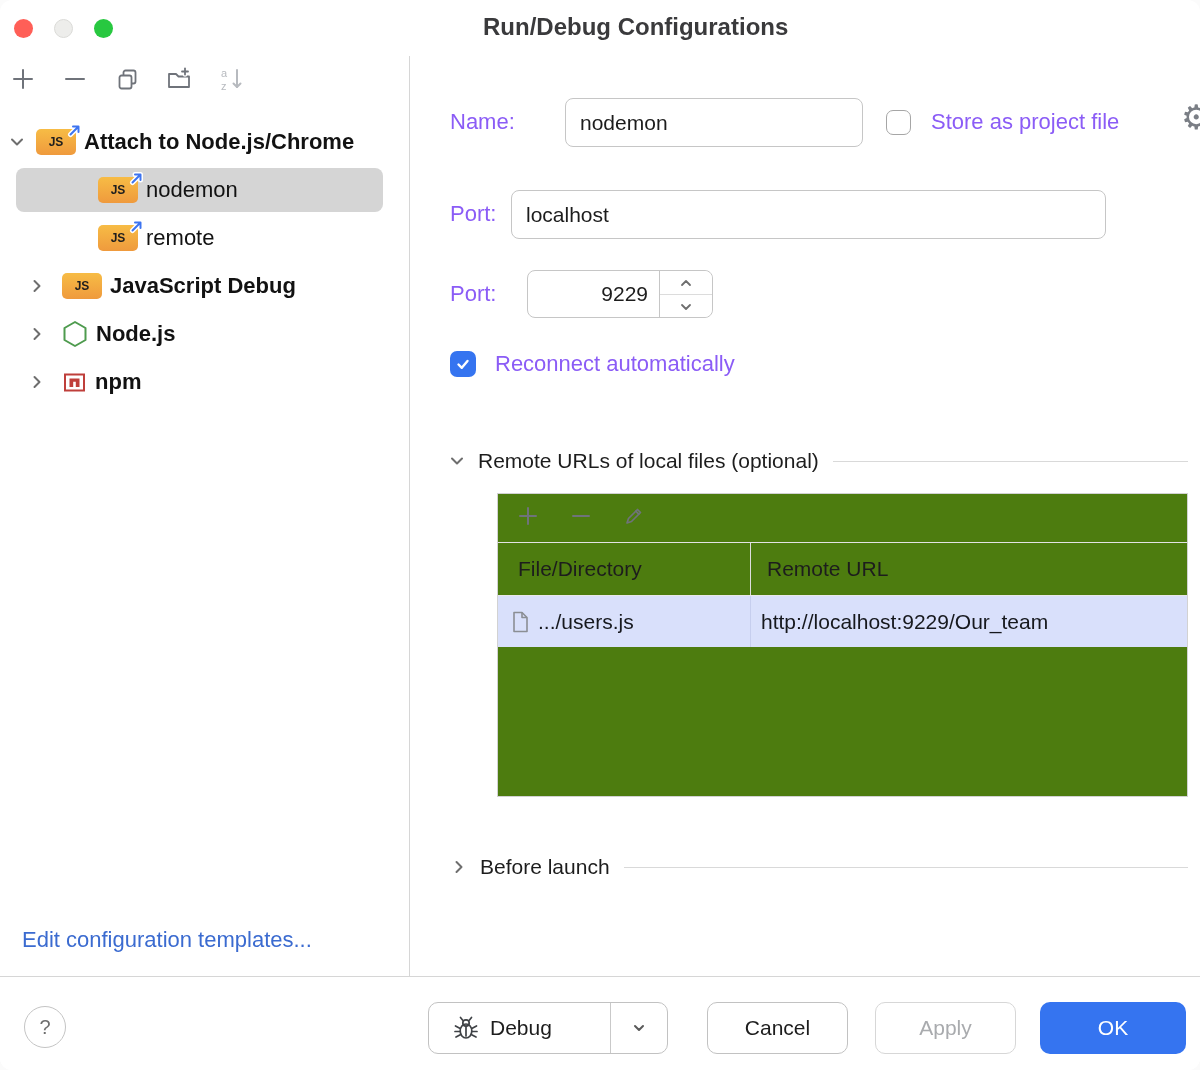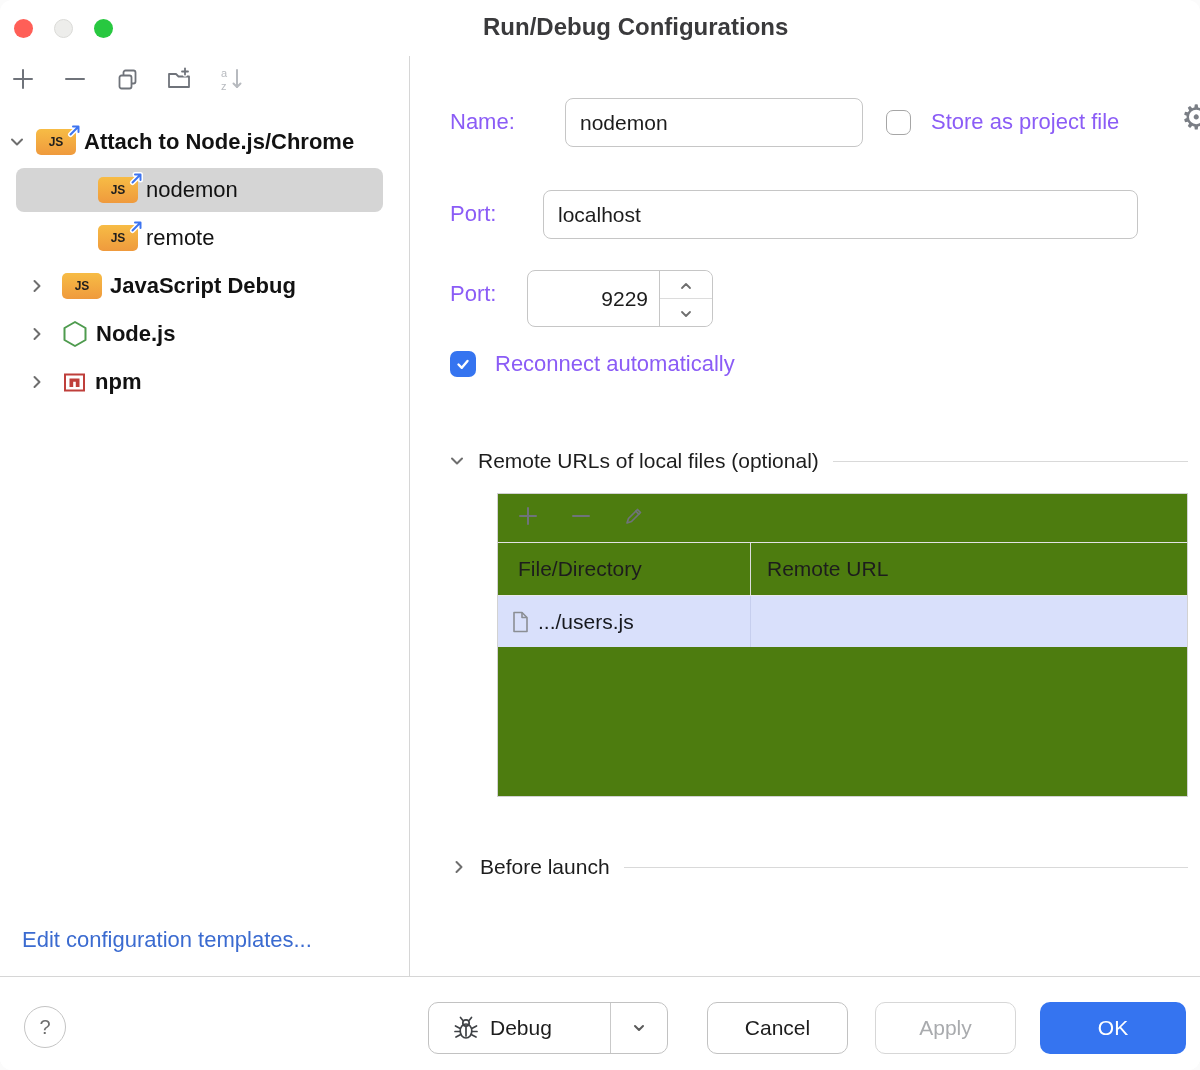--- a/index.html
+++ b/index.html
@@ -41,23 +41,23 @@
   
   .content{position:absolute;left:411px;top:56px;right:0;bottom:93px;overflow:hidden;}
   .lbl{position:absolute;font-size:22px;color:#8b5cf6;line-height:26px;white-space:nowrap;}
   .inp{position:absolute;height:49px;box-sizing:border-box;border:1px solid #C6C6C6;border-radius:8px;background:#fff;font-family:"Liberation Sans",sans-serif;font-size:21px;color:#1C1C1C;padding:0 14px;outline:none;}
   #lbl-name{left:39px;top:53px;}
   #inp-name{left:154px;top:42px;width:298px;}
   #cb-store{position:absolute;left:475px;top:54px;}
   #lbl-store{left:520px;top:53px;}
   #gear{position:absolute;left:770px;top:44px;font-size:34px;color:#7A7E85;line-height:1;}
   #lbl-host{left:39px;top:145px;}
-  #inp-host{left:132px;top:134px;width:595px;}
+  #inp-host{left:100px;top:134px;width:595px;}
   #lbl-port{left:39px;top:225px;}
-  .spin-wrap{position:absolute;left:116px;top:214px;width:186px;height:57px;}
+  .spin-wrap{position:absolute;left:116px;top:214px;width:186px;height:48px;}
   #inp-port{position:static;width:100%;height:100%;text-align:right;padding-right:64px;}
   .stepper{position:absolute;top:1px;right:1px;bottom:1px;width:52px;border-left:1px solid #C6C6C6;display:flex;flex-direction:column;border-radius:0 8px 8px 0;overflow:hidden;}
   .step{flex:1;display:flex;align-items:center;justify-content:center;background:#fff;}
   .step.up{border-bottom:1px solid #DCDCDC;}
 
   .checkbox{width:25px;height:25px;box-sizing:border-box;border:1.5px solid #A6A6A6;border-radius:7px;background:#fff;}
   .checkbox.checked{border:none;background:#3574F0;display:flex;align-items:center;justify-content:center;}
   #cb-reconnect{position:absolute;left:39px;top:295px;width:26px;height:26px;}
   #lbl-reconnect{left:84px;top:295px;}
 
@@ -321,20 +321,21 @@
       <div class="mt-row selected">
         <span class="mt-col1">
           <span style="display:flex;">
               <svg width="18" height="22" viewBox="0 0 18 22" fill="none" stroke="#8B8E94" stroke-width="1.6" stroke-linejoin="round">
                 <path d="M3 1.5 h8 l5 5 V20.5 H3 Z"></path>
                 <path d="M11 1.5 V6.5 H16"></path>
               </svg>
             </span>
           <span class="cell-text">.../users.js</span>
         </span>
+        <span class="mt-col2">http://localhost:9229/Our_team</span>
       </div>
     </div>
 
     <div class="section-hdr" id="sec-before">
       <span style="display:flex;">
           <svg width="18" height="18" viewBox="0 0 18 18" fill="none" stroke="#6E6E6E" stroke-width="2" stroke-linecap="round" stroke-linejoin="round">
             <polyline points="6.5,4 11.5,9 6.5,14"></polyline>
           </svg>
         </span>
       <span class="sec-label">Before launch</span>

